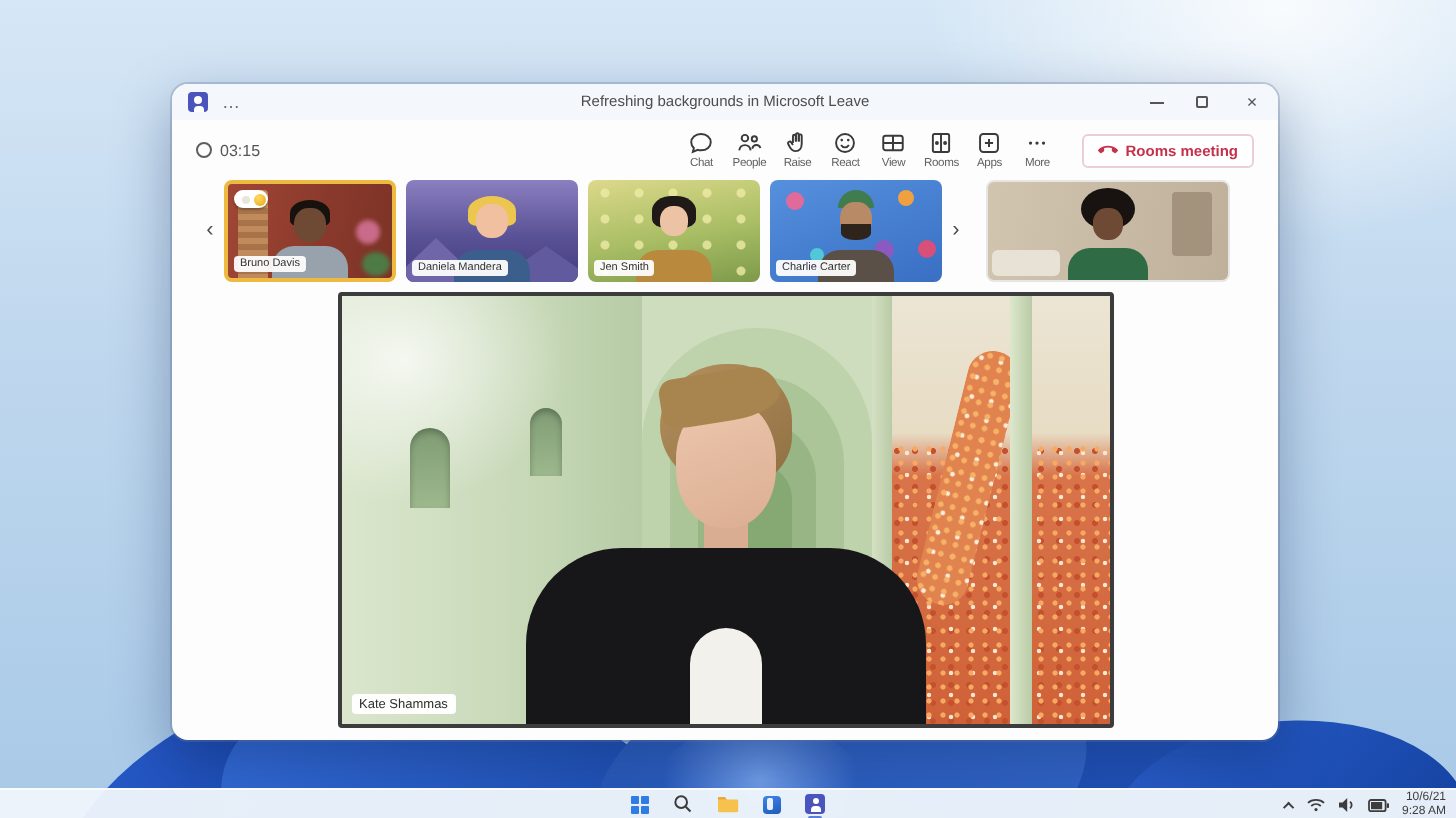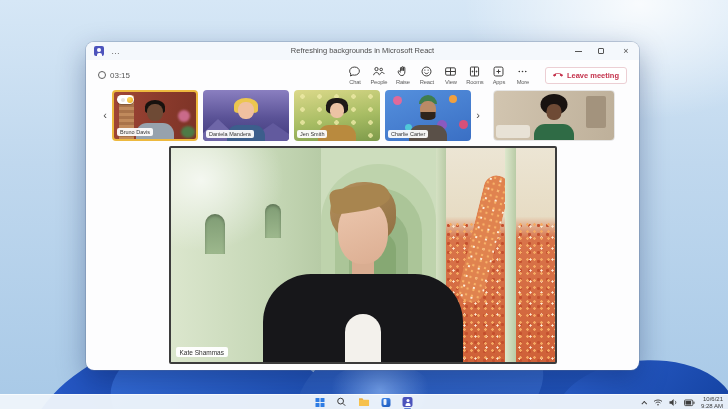--- a/index.html
+++ b/index.html
@@ -212,21 +212,21 @@
     <div class="petal pe6"></div>
   </div>
 
   <div class="window">
 
     <div class="titlebar">
       <div class="tb-left">
         <div class="teams-logo"></div>
         <div class="tb-menu">…</div>
       </div>
-      <div class="tb-title">Refreshing backgrounds in Microsoft React</div>
+      <div class="tb-title">Refreshing backgrounds in Microsoft Leave</div>
       <div class="tb-ctrls">
         <div class="ctrl">
             <div class="ctrl-min"></div>
           </div>
         <div class="ctrl">
             <div class="ctrl-max"></div>
           </div>
         <div class="ctrl">×</div>
       </div>
     </div>
@@ -299,21 +299,21 @@
             <circle cx="12" cy="8" r="1"></circle>
           </svg>
         <span class="lbl">More</span>
       </div>
 
 
       <div class="leave-btn">
         <svg width="10" height="10" viewBox="0 0 24 24" fill="#c4314b">
             <path d="M12 9c-1.6 0-3.2.25-4.6.72v3.1c0 .4-.23.74-.56.9-.98.49-1.87 1.12-2.66 1.85-.18.18-.43.29-.7.29-.28 0-.53-.11-.71-.29L.29 13.08c-.18-.17-.29-.42-.29-.7 0-.28.11-.53.29-.71C3.34 8.78 7.46 7 12 7s8.66 1.78 11.71 4.67c.18.18.29.43.29.71 0 .28-.11.53-.29.7l-2.48 2.49c-.18.18-.43.29-.71.29-.27 0-.52-.11-.7-.29-.79-.73-1.68-1.36-2.66-1.85-.33-.16-.56-.5-.56-.9v-3.1C15.2 9.25 13.6 9 12 9z"></path>
           </svg>
-        <span class="lbl">Leave meeting</span>
+        <span class="lbl">Rooms meeting</span>
       </div>
     </div>
 
     <div class="filmstrip">
       <div class="strip-chev">‹</div>
       <div class="tiles">
         <div class="t t-bruno">
           <div class="b-door"></div>
           <div class="b-blob1"></div>
           <div class="b-blob2"></div>

